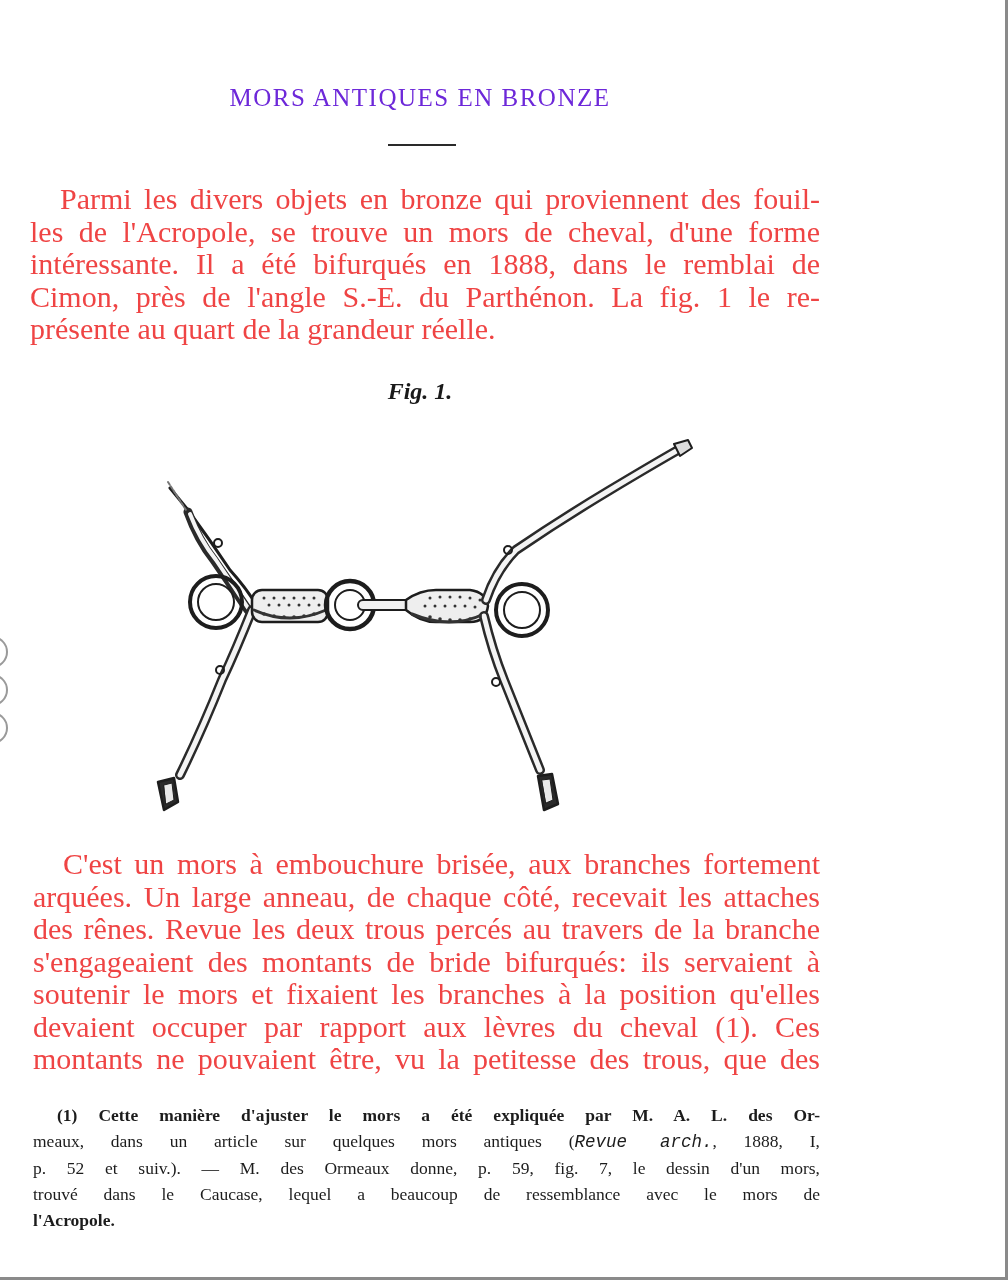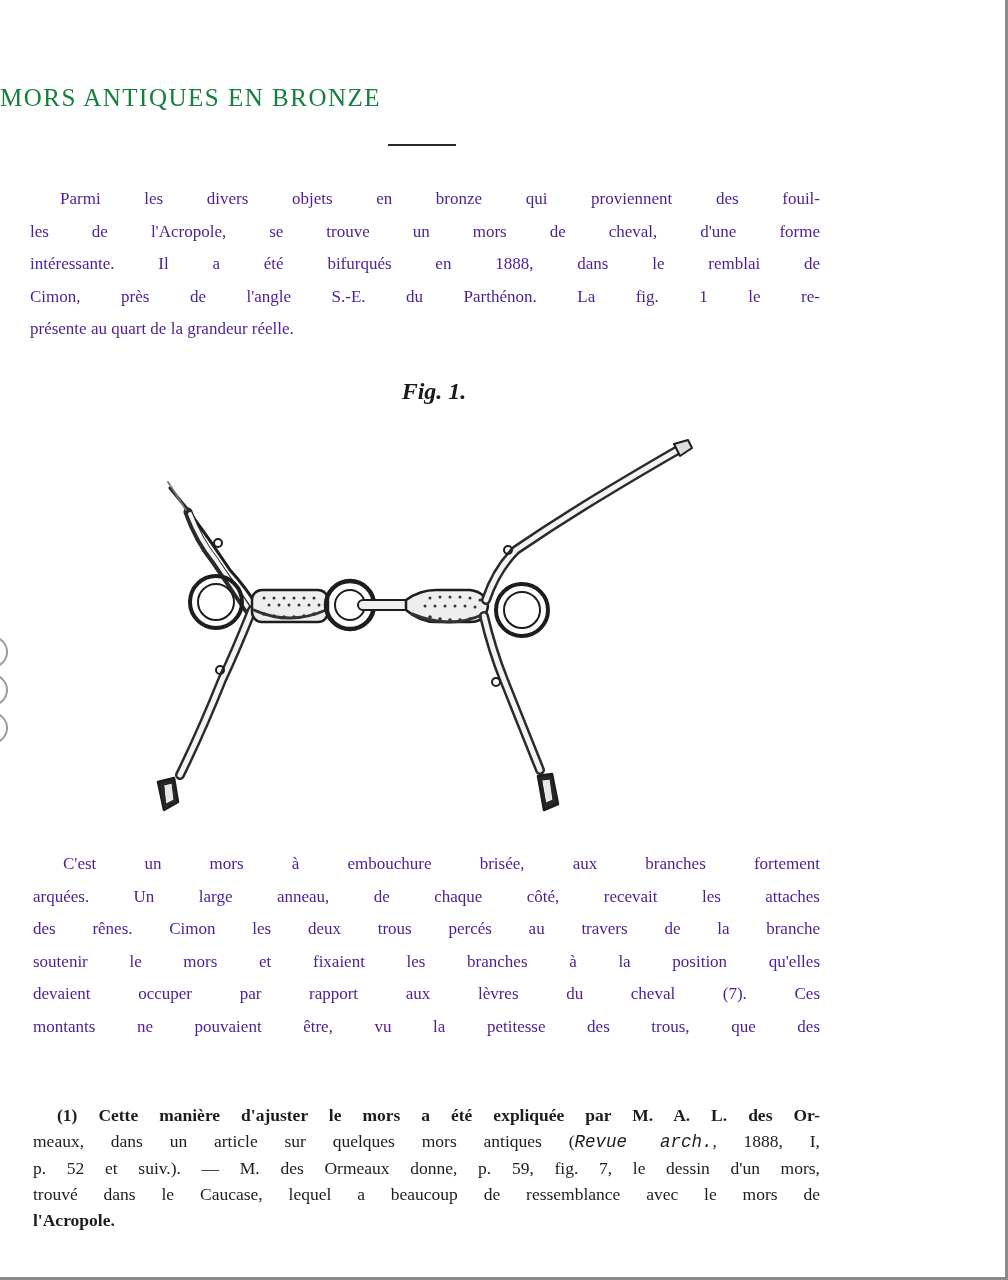--- a/index.html
+++ b/index.html
@@ -22,59 +22,59 @@
       height: 1277px;
       border-right: 3px solid #8a8a8a;
       border-bottom: 3px solid #8a8a8a;
       background: #ffffff;
     }
     .title {
       position: absolute;
       left: 0;
       width: 840px;
       top: 84px;
-      text-align: left;
+      text-align: center;
       font-size: 25px;
       letter-spacing: 1.5px;
-      color: #15803d;
+      color: #6d28d9;
     }
     .title-rule {
       position: absolute;
       left: 388px;
       top: 144px;
       width: 68px;
       height: 2px;
       background: #2a2a2a;
     }
     .para {
       position: absolute;
       left: 30px;
       width: 790px;
-      font-size: 17px;
+      font-size: 30px;
       line-height: 32.5px;
       text-align: justify;
-      color: #4c1d95;
+      color: #ef4444;
     }
     .para .line {
       display: block;
       text-align: justify;
       text-align-last: justify;
       white-space: nowrap;
     }
     .para .line.last {
       text-align-last: left;
     }
     .para .line.indent {
       padding-left: 30px;
     }
     .p1 { top: 183px; }
     .p2 { top: 848px; left: 33px; width: 787px; }
     .fig-caption {
       position: absolute;
-      left: 14px;
+      left: 0;
       width: 840px;
       top: 378px;
       text-align: center;
       font-style: italic;
       font-weight: bold;
       font-size: 24px;
       color: #1a1a1a;
     }
     .figure {
       position: absolute;
@@ -241,23 +241,24 @@
       <circle cx="310" cy="190" r="1.8"></circle>
       <circle cx="320" cy="190" r="1.8"></circle>
       <circle cx="330" cy="189" r="1.8"></circle>
       <circle cx="340" cy="186" r="1.8"></circle>
   </g>
 </svg>
 
 <div class="para p2">
   <span class="line indent">C'est un mors à embouchure brisée, aux branches fortement</span>
   <span class="line">arquées. Un large anneau, de chaque côté, recevait les attaches</span>
-  <span class="line">des rênes. Cimon les deux trous percés au travers de la branche</span>
+  <span class="line">des rênes. Revue les deux trous percés au travers de la branche</span>
+  <span class="line">s'engageaient des montants de bride bifurqués: ils servaient à</span>
   <span class="line">soutenir le mors et fixaient les branches à la position qu'elles</span>
-  <span class="line">devaient occuper par rapport aux lèvres du cheval (7). Ces</span>
+  <span class="line">devaient occuper par rapport aux lèvres du cheval (1). Ces</span>
   <span class="line">montants ne pouvaient être, vu la petitesse des trous, que des</span>
 </div>
 
 <div class="footnote">
   <span class="line indent">(1) Cette manière d'ajuster le mors a été expliquée par M. A. L. des Or-</span>
   <span class="line"><span>meaux, dans un article sur quelques mors antiques (</span><em>Revue arch.</em><span>, 1888, I,</span></span>
   <span class="line">p. 52 et suiv.). — M. des Ormeaux donne, p. 59, fig. 7, le dessin d'un mors,</span>
   <span class="line">trouvé dans le Caucase, lequel a beaucoup de ressemblance avec le mors de</span>
   <span class="line last">l'Acropole.</span>
 </div>

